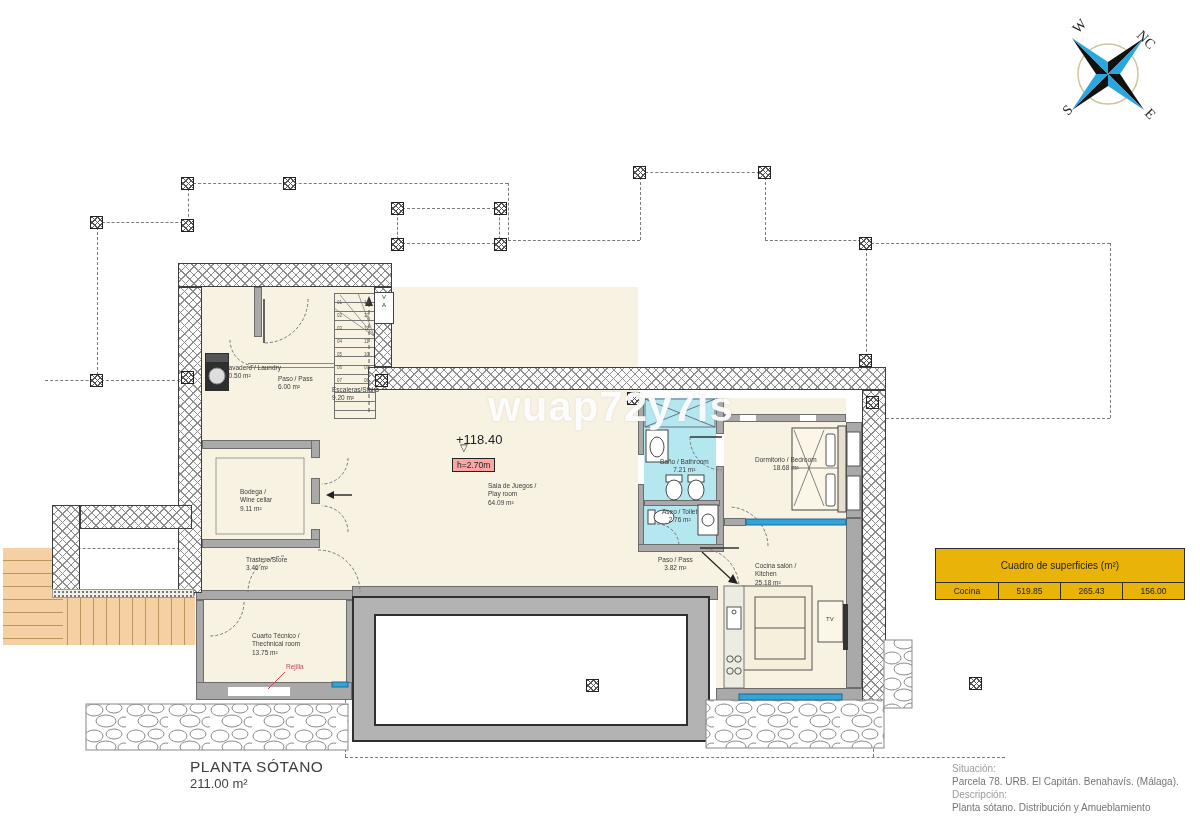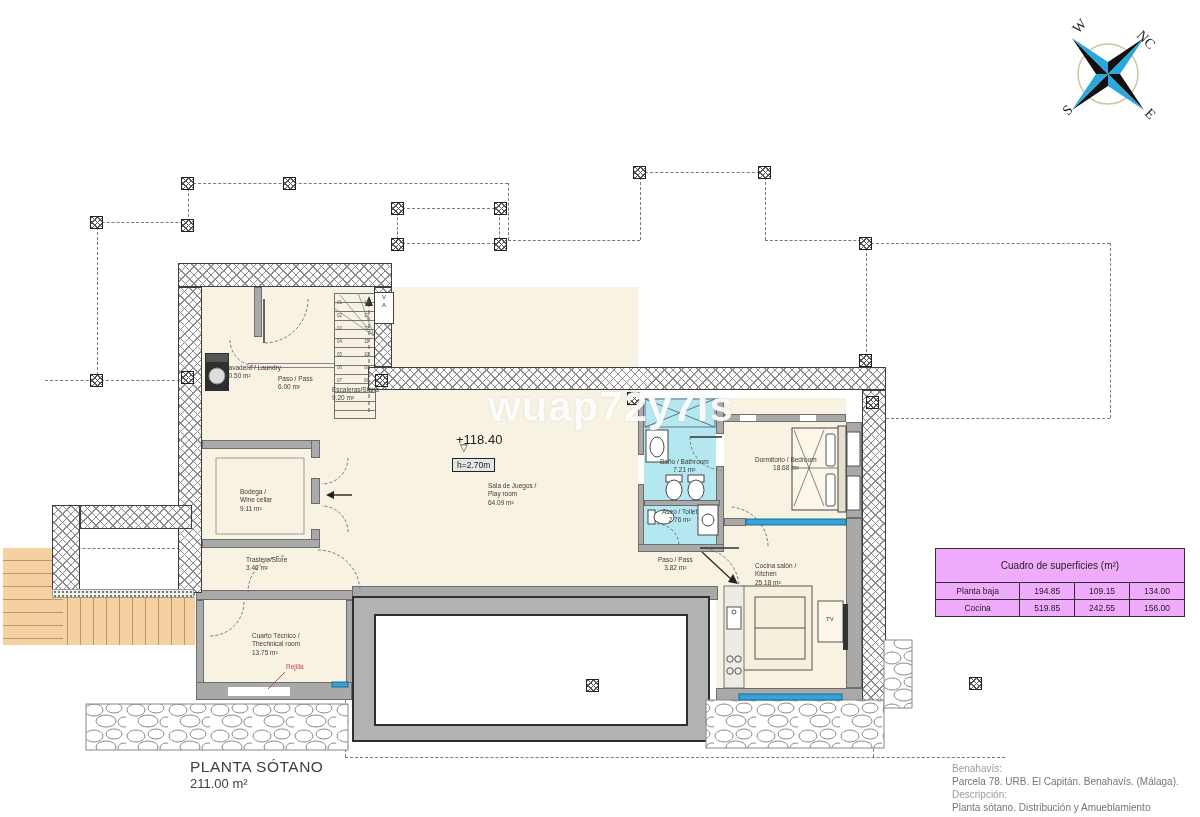--- a/index.html
+++ b/index.html
@@ -22,26 +22,26 @@
 .lbl-red{color:#c4475a}
 .stair{background:#f8f2e2;background-image:repeating-linear-gradient(180deg,transparent 0 8px,#777 8px 9px);border:1px solid #707070;z-index:4}
 .stairnum{font-size:4.5px;line-height:13px;color:#555;z-index:8;display:flex;flex-direction:column}
 .orange{background:#f5d0a3;z-index:2}
 .or-v{background-image:repeating-linear-gradient(90deg,transparent 0 12px,#bf955f 12px 13px)}
 .or-h{background-image:repeating-linear-gradient(180deg,transparent 0 12px,#bf955f 12px 13px)}
 .stipple{background-image:radial-gradient(#777 0.8px,transparent 1px);background-size:4px 4px;background-color:#f3efe6;border:1px solid #9a9a9a;z-index:5}
 .pool-outer{background:#b3b3b3;border:2px solid #2f2f2f;z-index:4}
 .pool-inner{background:#fff;border:2px solid #2f2f2f;z-index:5}
 .level{font-size:13px;color:#222;z-index:8}
-.hbox{font-size:8.5px;color:#222;border:1px solid #222;padding:1px 4px;background:#e5e5e5;z-index:8}
+.hbox{font-size:8.5px;color:#222;border:1px solid #222;padding:1px 4px;background:#fca5a5;z-index:8}
 .shaft{background:#fff;border:1px solid #444;z-index:6;font-size:6px;text-align:center;line-height:1.4;color:#333}
 .rail{height:5px;border-top:1px solid #888;border-bottom:1px solid #888;z-index:4}
 .watermark{font-size:42px;font-weight:bold;letter-spacing:1px;color:rgba(255,255,255,0.92);text-shadow:0 0 2px rgba(120,120,120,0.25);z-index:9}
 
-.stable{border-collapse:collapse;z-index:10;background:#f0abfc;font-size:8.5px;color:#222}
+.stable{border-collapse:collapse;z-index:10;background:#eab308;font-size:8.5px;color:#222}
 .stable td{border:1px solid #2f2f2f;text-align:center;vertical-align:middle;padding:3px 2px}
 .stable .ttl{font-size:10px;height:34px}
 .stable .hd{height:28px}
 
 .pt1{font-size:15.5px;color:#3f3f3f;letter-spacing:0.5px;z-index:10}
 .pt2{font-size:13px;color:#3f3f3f;z-index:10}
 .info{font-size:10px;line-height:13px;z-index:10}
 .info .lab{color:#9b9b9b}
 .info .val{color:#757575}
 svg.overlay{z-index:7;pointer-events:none}
@@ -361,35 +361,29 @@
   <text x="16" y="98" font-size="14" fill="#222" font-family="Liberation Serif, serif" transform="rotate(-45 16 98)">S</text>
   <text x="92" y="96" font-size="14" fill="#222" font-family="Liberation Serif, serif" transform="rotate(45 92 96)">E</text>
 </svg>
 
 <table class="abs stable" style="left:935px;top:548px;width:250px">
   <tbody>
       <tr>
         <td class="ttl" colspan="4">Cuadro de superficies (m²)</td>
       </tr>
   <tr>
-    <td>Planta baja</td>
-    <td>194.85</td>
-    <td>109.15</td>
-    <td>134.00</td>
-  </tr>
-  <tr>
     <td>Cocina</td>
     <td>519.85</td>
-    <td>242.55</td>
+    <td>265.43</td>
     <td>156.00</td>
   </tr>
 </tbody>
   </table>
 
 <div class="abs pt1" style="left:190px;top:758px">PLANTA SÓTANO</div>
 <div class="abs pt2" style="left:190px;top:776px">211.00 m²</div>
 
 <div class="abs info" style="left:952px;top:762px">
-  <div class="lab">Benahavís:</div>
+  <div class="lab">Situación:</div>
   <div class="val">Parcela 78. URB. El Capitán. Benahavís. (Málaga).</div>
   <div class="lab">Descripción:</div>
   <div class="val">Planta sótano. Distribución y Amueblamiento</div>
 </div>
 
 </body></html>

